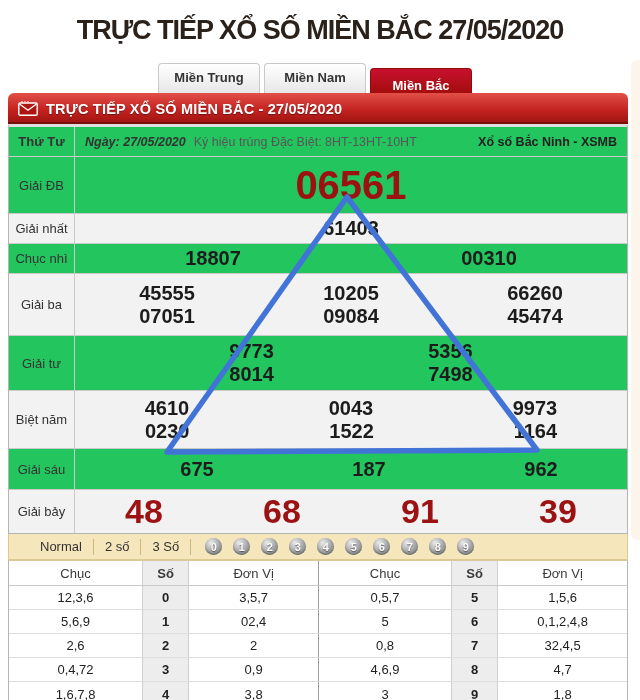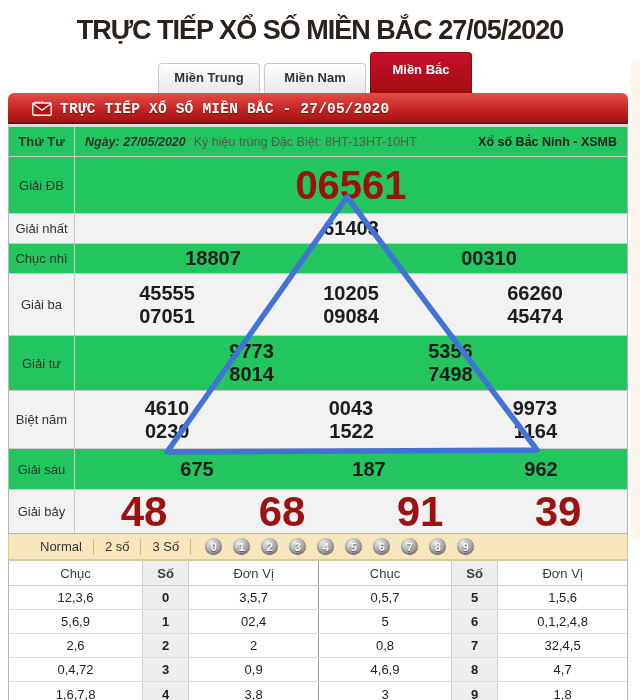--- a/index.html
+++ b/index.html
@@ -18,55 +18,54 @@
   
   .tabs{height:38px;display:flex;align-items:flex-end;gap:4px;padding-left:158px;
     position:relative;z-index:3;}
   .tab{
     width:102px;height:30px;box-sizing:border-box;line-height:28px;text-align:center;
     font-size:13px;font-weight:bold;color:#333;
     background:linear-gradient(#ffffff,#e7e7e7);
     border:1px solid #c9c9c9;border-bottom:none;border-radius:4px 4px 0 0;cursor:pointer;
   }
   .tab.active{
-    height:41px;line-height:33px;color:#fff;
+    height:25px;line-height:33px;color:#fff;
     background:linear-gradient(var(--accent,#c8102e),#a30d0d);
     border-color:#8f0b0b;
   }
   
   .widget{margin:0 12px 0 8px;position:relative;z-index:2;}
   .panel-header{
     height:31px;box-sizing:border-box;display:flex;align-items:center;gap:8px;
-    padding:0 24px;border-radius:6px 6px 0 0;
+    padding:0 10px;border-radius:6px 6px 0 0;
     background:linear-gradient(#e25048,#c32220 55%,#9d1310);
     box-shadow:inset 0 -2px 0 rgba(0,0,0,.25);
     color:#fff;font-size:14.5px;font-weight:bold;letter-spacing:.2px;
     text-shadow:0 1px 1px rgba(0,0,0,.4);
-    font-family:Liberation Mono, monospace;
   }
   .env-icon{display:inline-flex;}
   
   .results-table{
     background:#22c55e;border:1px solid #b5b5b5;border-top:3px solid #dedede;
   }
   .row{display:flex;box-sizing:border-box;border-bottom:1px solid #c9c9c9;}
   .row:last-child{border-bottom:none;}
   .row.shade{background:#f2f2f2;}
   .label-cell{
     width:66px;min-width:66px;box-sizing:border-box;border-right:1px solid #c9c9c9;
     display:flex;align-items:center;justify-content:center;
     font-size:13px;color:#333;
   }
   .label-cell.bold{font-weight:bold;}
   .content-cell{flex:1;display:flex;flex-direction:column;justify-content:center;}
   .line{display:flex;justify-content:space-around;align-items:center;}
   .line.evenly{justify-content:space-evenly;}
   .num{font-weight:bold;font-size:20px;color:#1c1c1c;white-space:nowrap;}
   .row-special .num{font-size:40px;color:var(--numred,#9c1111);}
-  .row-seven .num{font-size:42px;color:var(--numred,#9c1111);}
+  .row-seven .num{font-size:34px;color:var(--numred,#9c1111);}
   
   .r0{height:30px;} .r1{height:57px;} .r2{height:30px;} .r3{height:30px;}
   .r4{height:62px;} .r5{height:55px;} .r6{height:58px;} .r7{height:41px;gap:36px;} .r8{height:43px;}
   
   .info-main{flex:1;display:flex;align-items:center;gap:8px;padding:12px 10px;font-size:12.5px;color:#333;}
   .info-date{font-weight:bold;font-style:italic;}
   .info-symbols{color:#575757;}
   .info-region{margin-left:auto;font-weight:bold;color:#222;}
   
   .filter-bar{

